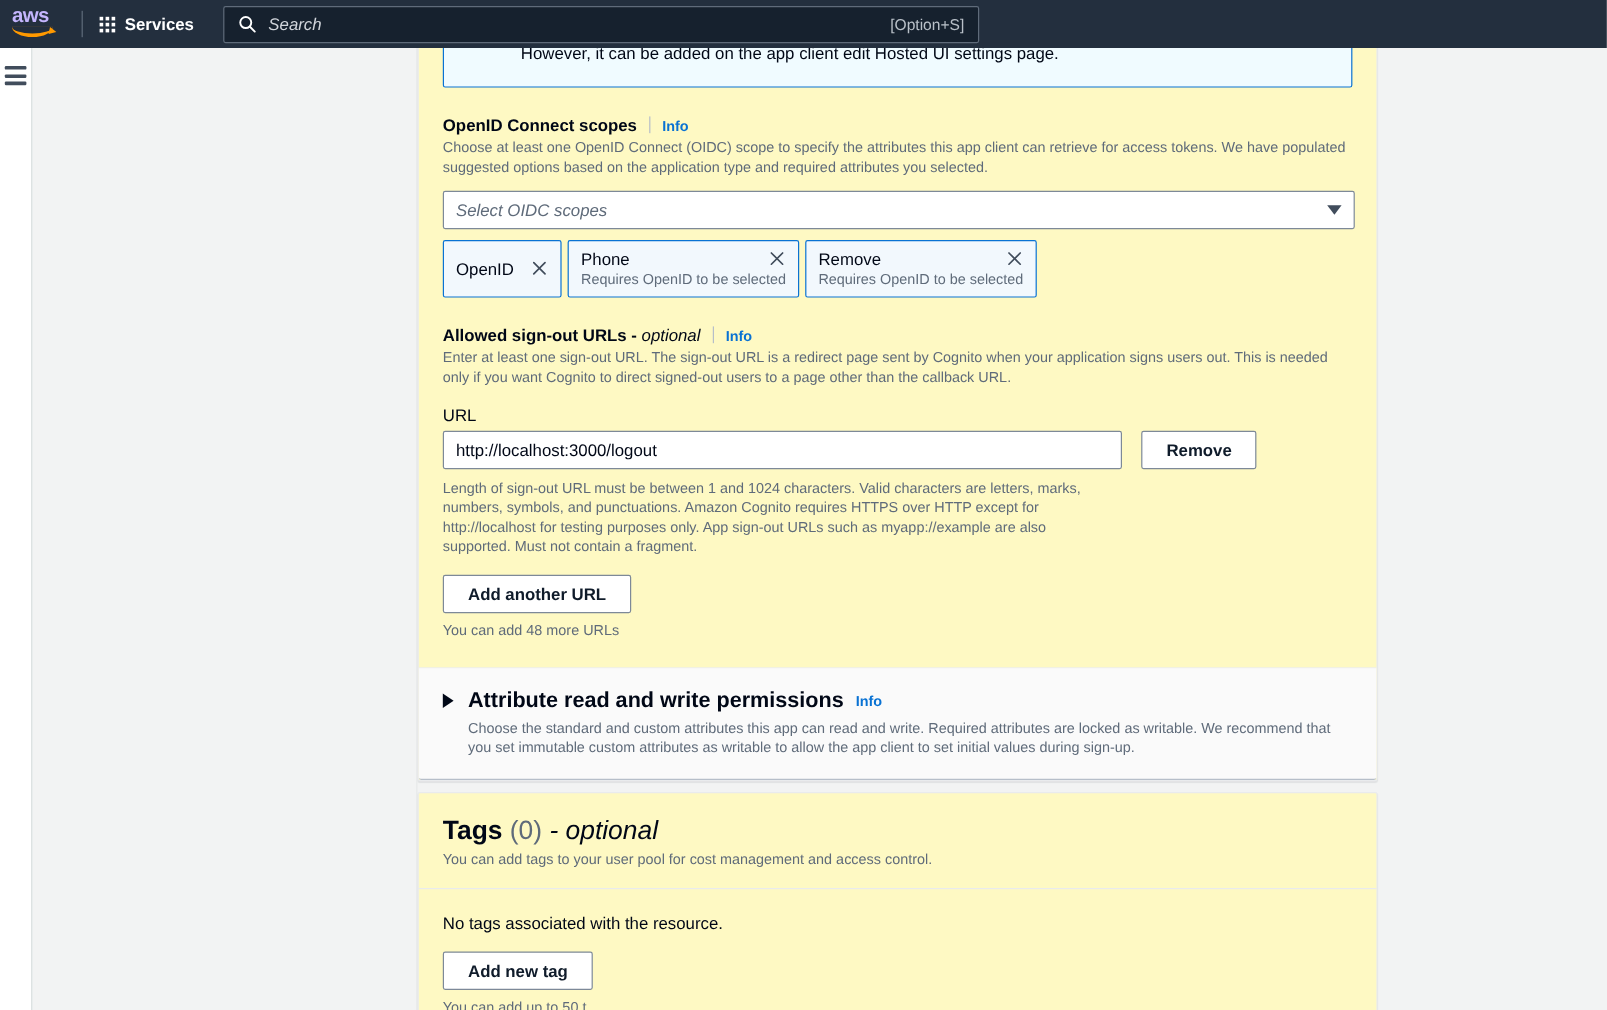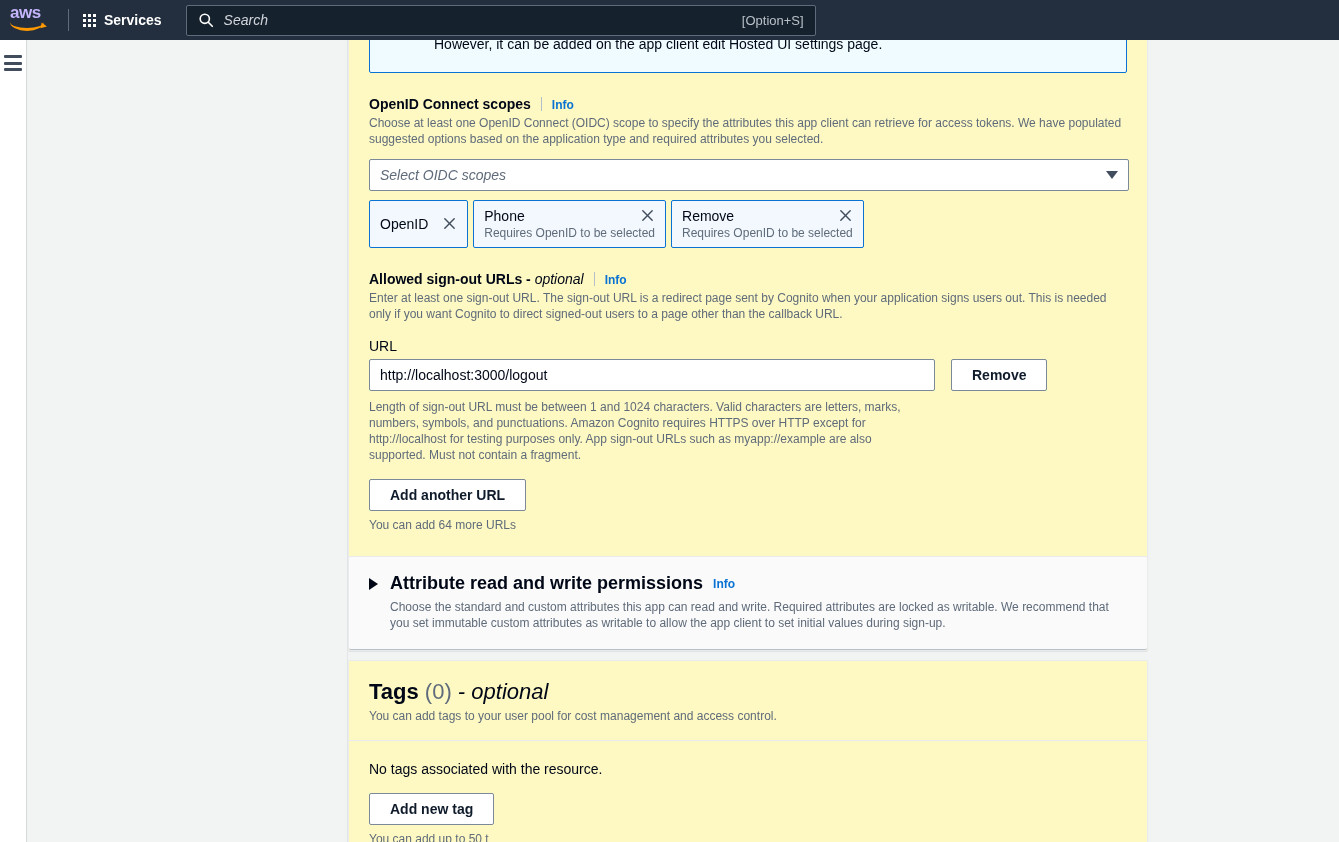--- a/index.html
+++ b/index.html
@@ -357,21 +357,21 @@
         </div>
         <div class="desc">Enter at least one sign-out URL. The sign-out URL is a redirect page sent by Cognito when your application signs users out. This is needed only if you want Cognito to direct signed-out users to a page other than the callback URL.</div>
 
         <div class="sub-label">URL</div>
         <div class="url-row">
           <input class="text-input" type="text" value="http://localhost:3000/logout" style="">
           <button class="btn square">Remove</button>
         </div>
         <div class="hint">Length of sign-out URL must be between 1 and 1024 characters. Valid characters are letters, marks, numbers, symbols, and punctuations. Amazon Cognito requires HTTPS over HTTP except for http://localhost for testing purposes only. App sign-out URLs such as myapp://example are also supported. Must not contain a fragment.</div>
         <button class="btn square btn-spaced">Add another URL</button>
-        <div class="hint-small">You can add 64 more URLs</div>
+        <div class="hint-small">You can add 48 more URLs</div>
       </div>
 
       <div class="expandable">
         <div class="exp-head">
           <span class="exp-caret"></span>
           <span class="exp-title">Attribute read and write permissions</span>
           <span class="exp-info">Info</span>
         </div>
         <div class="exp-desc">Choose the standard and custom attributes this app can read and write. Required attributes are locked as writable. We recommend that you set immutable custom attributes as writable to allow the app client to set initial values during sign-up.</div>
       </div>

